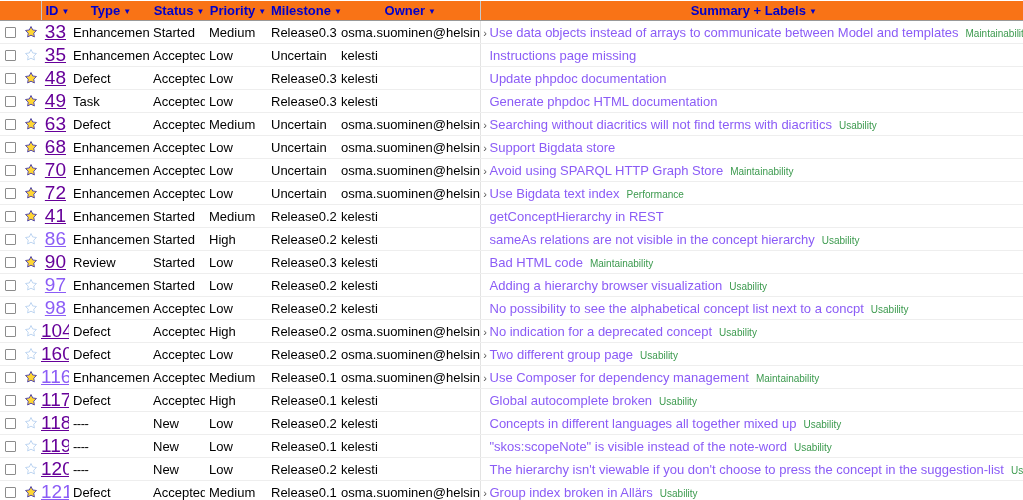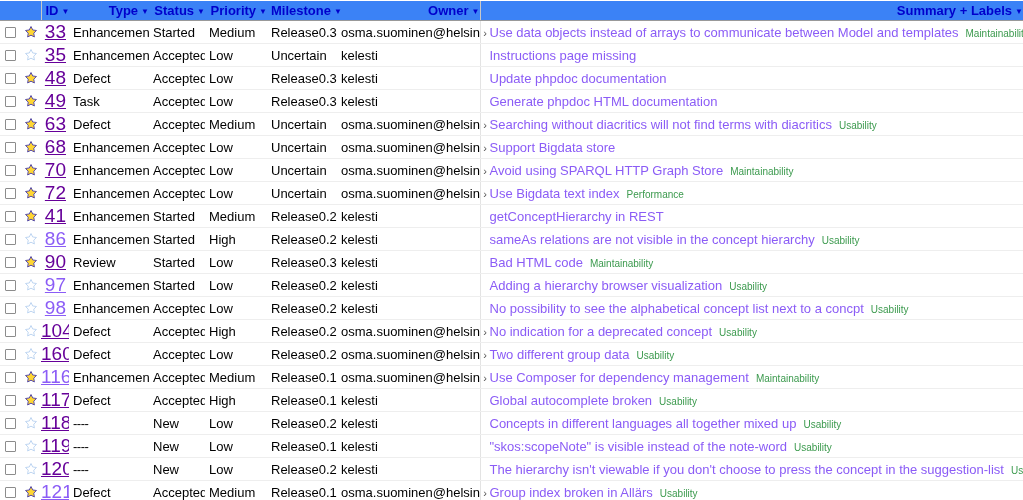--- a/index.html
+++ b/index.html
@@ -21,24 +21,24 @@
     border-collapse: collapse;
     table-layout: fixed;
   }
 
   
   thead tr.header-row {
     background: #e8e8e8;
     height: 19px;
   }
   thead th {
-    background: #3b82f6;
+    background: #f97316;
     border-bottom: 1px solid #999999;
     border-top: 1px solid #ffffff;
-    text-align: right;
+    text-align: center;
     padding: 0;
     font-weight: bold;
     font-size: 13px;
     color: #0000cc;
     white-space: nowrap;
     vertical-align: middle;
     height: 19px;
   }
   th.col-check, th.col-star {
     border-right: none;
@@ -522,21 +522,21 @@
           </span>
         </td>
         <td>
           <span class="id-cell"><a class="id-link">160</a></span>
         </td>
         <td class="cell-pad"><span class="">Defect</span></td>
         <td class="cell-pad"><span>Accepted</span></td>
         <td class="cell-pad"><span>Low</span></td>
         <td class="cell-pad"><span class="">Release0.2</span></td>
         <td class="cell-pad"><span>osma.suominen@helsinki.fi</span></td>
-        <td class="summary-cell"><span class="expand-arrow">›</span><span class="sum-text">Two different group data</span><span class="label-chip">Usability</span></td>
+        <td class="summary-cell"><span class="expand-arrow">›</span><span class="sum-text">Two different group page</span><span class="label-chip">Usability</span></td>
       </tr>
       <tr class="issue-row">
         <td>
           <span class="chk-wrap">
             <span class="chk"></span>
           </span>
         </td>
         <td>
           <span class="star-wrap">
             <svg class="star-svg" width="14" height="14" viewBox="0 0 24 24" aria-hidden="true">

